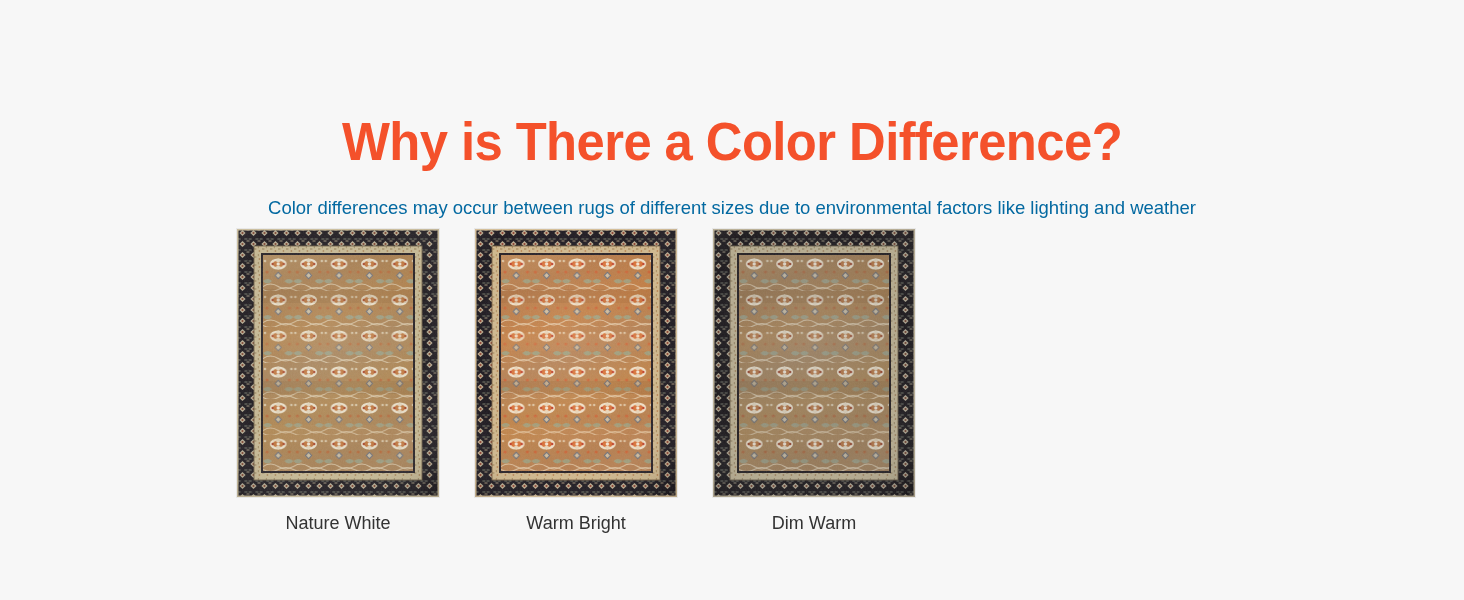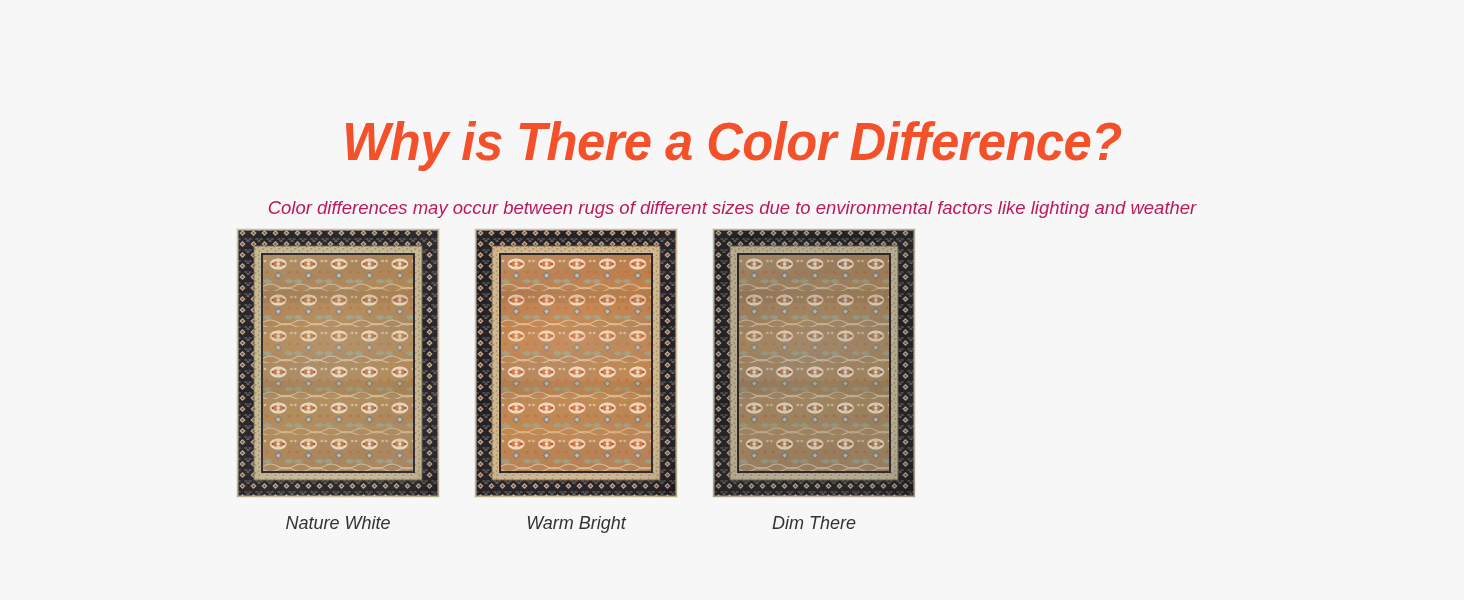--- a/index.html
+++ b/index.html
@@ -11,21 +11,20 @@
   body {
     background: #f7f7f7;
     font-family: "Liberation Sans", "DejaVu Sans", sans-serif;
     -webkit-font-smoothing: antialiased;
   }
   .page {
     position: relative;
     width: 1464px;
     height: 600px;
     background: #f7f7f7;
-    font-style: italic;
   }
 
   
   .title {
     position: absolute;
     top: 74px;
     left: 0;
     width: 1464px;
     text-align: center;
     font-size: 54px;
@@ -41,21 +40,21 @@
 
   .subtitle {
     position: absolute;
     top: 176px;
     left: 0;
     width: 1464px;
     text-align: center;
     font-size: 18.5px;
     line-height: 26px;
     font-weight: 400;
-    color: #be185d;
+    color: #0369a1;
     white-space: nowrap;
   }
 
   
   .strip {
     position: absolute;
     top: 229px;
     left: 222px;
     width: 1020px;
     display: flex;
@@ -125,21 +124,21 @@
     </div>
 
 
 
     <div class="swatch">
       <div class="rug-frame lt-dim">
         <svg viewBox="0 0 202 268" preserveAspectRatio="none" aria-hidden="true">
           <use href="#rug-art"></use>
         </svg>
       </div>
-      <div class="caption">Dim There</div>
+      <div class="caption">Dim Warm</div>
     </div>
 
   </div>
 
   <svg width="0" height="0" style="position:absolute;left:-9999px;top:-9999px" aria-hidden="true">
     <defs>
 
       <filter id="weave" x="0" y="0" width="100%" height="100%">
         <feTurbulence type="fractalNoise" baseFrequency="0.9 0.55" numOctaves="3" seed="7" result="n"></feTurbulence>
         <feColorMatrix in="n" type="saturate" values="0"></feColorMatrix>

